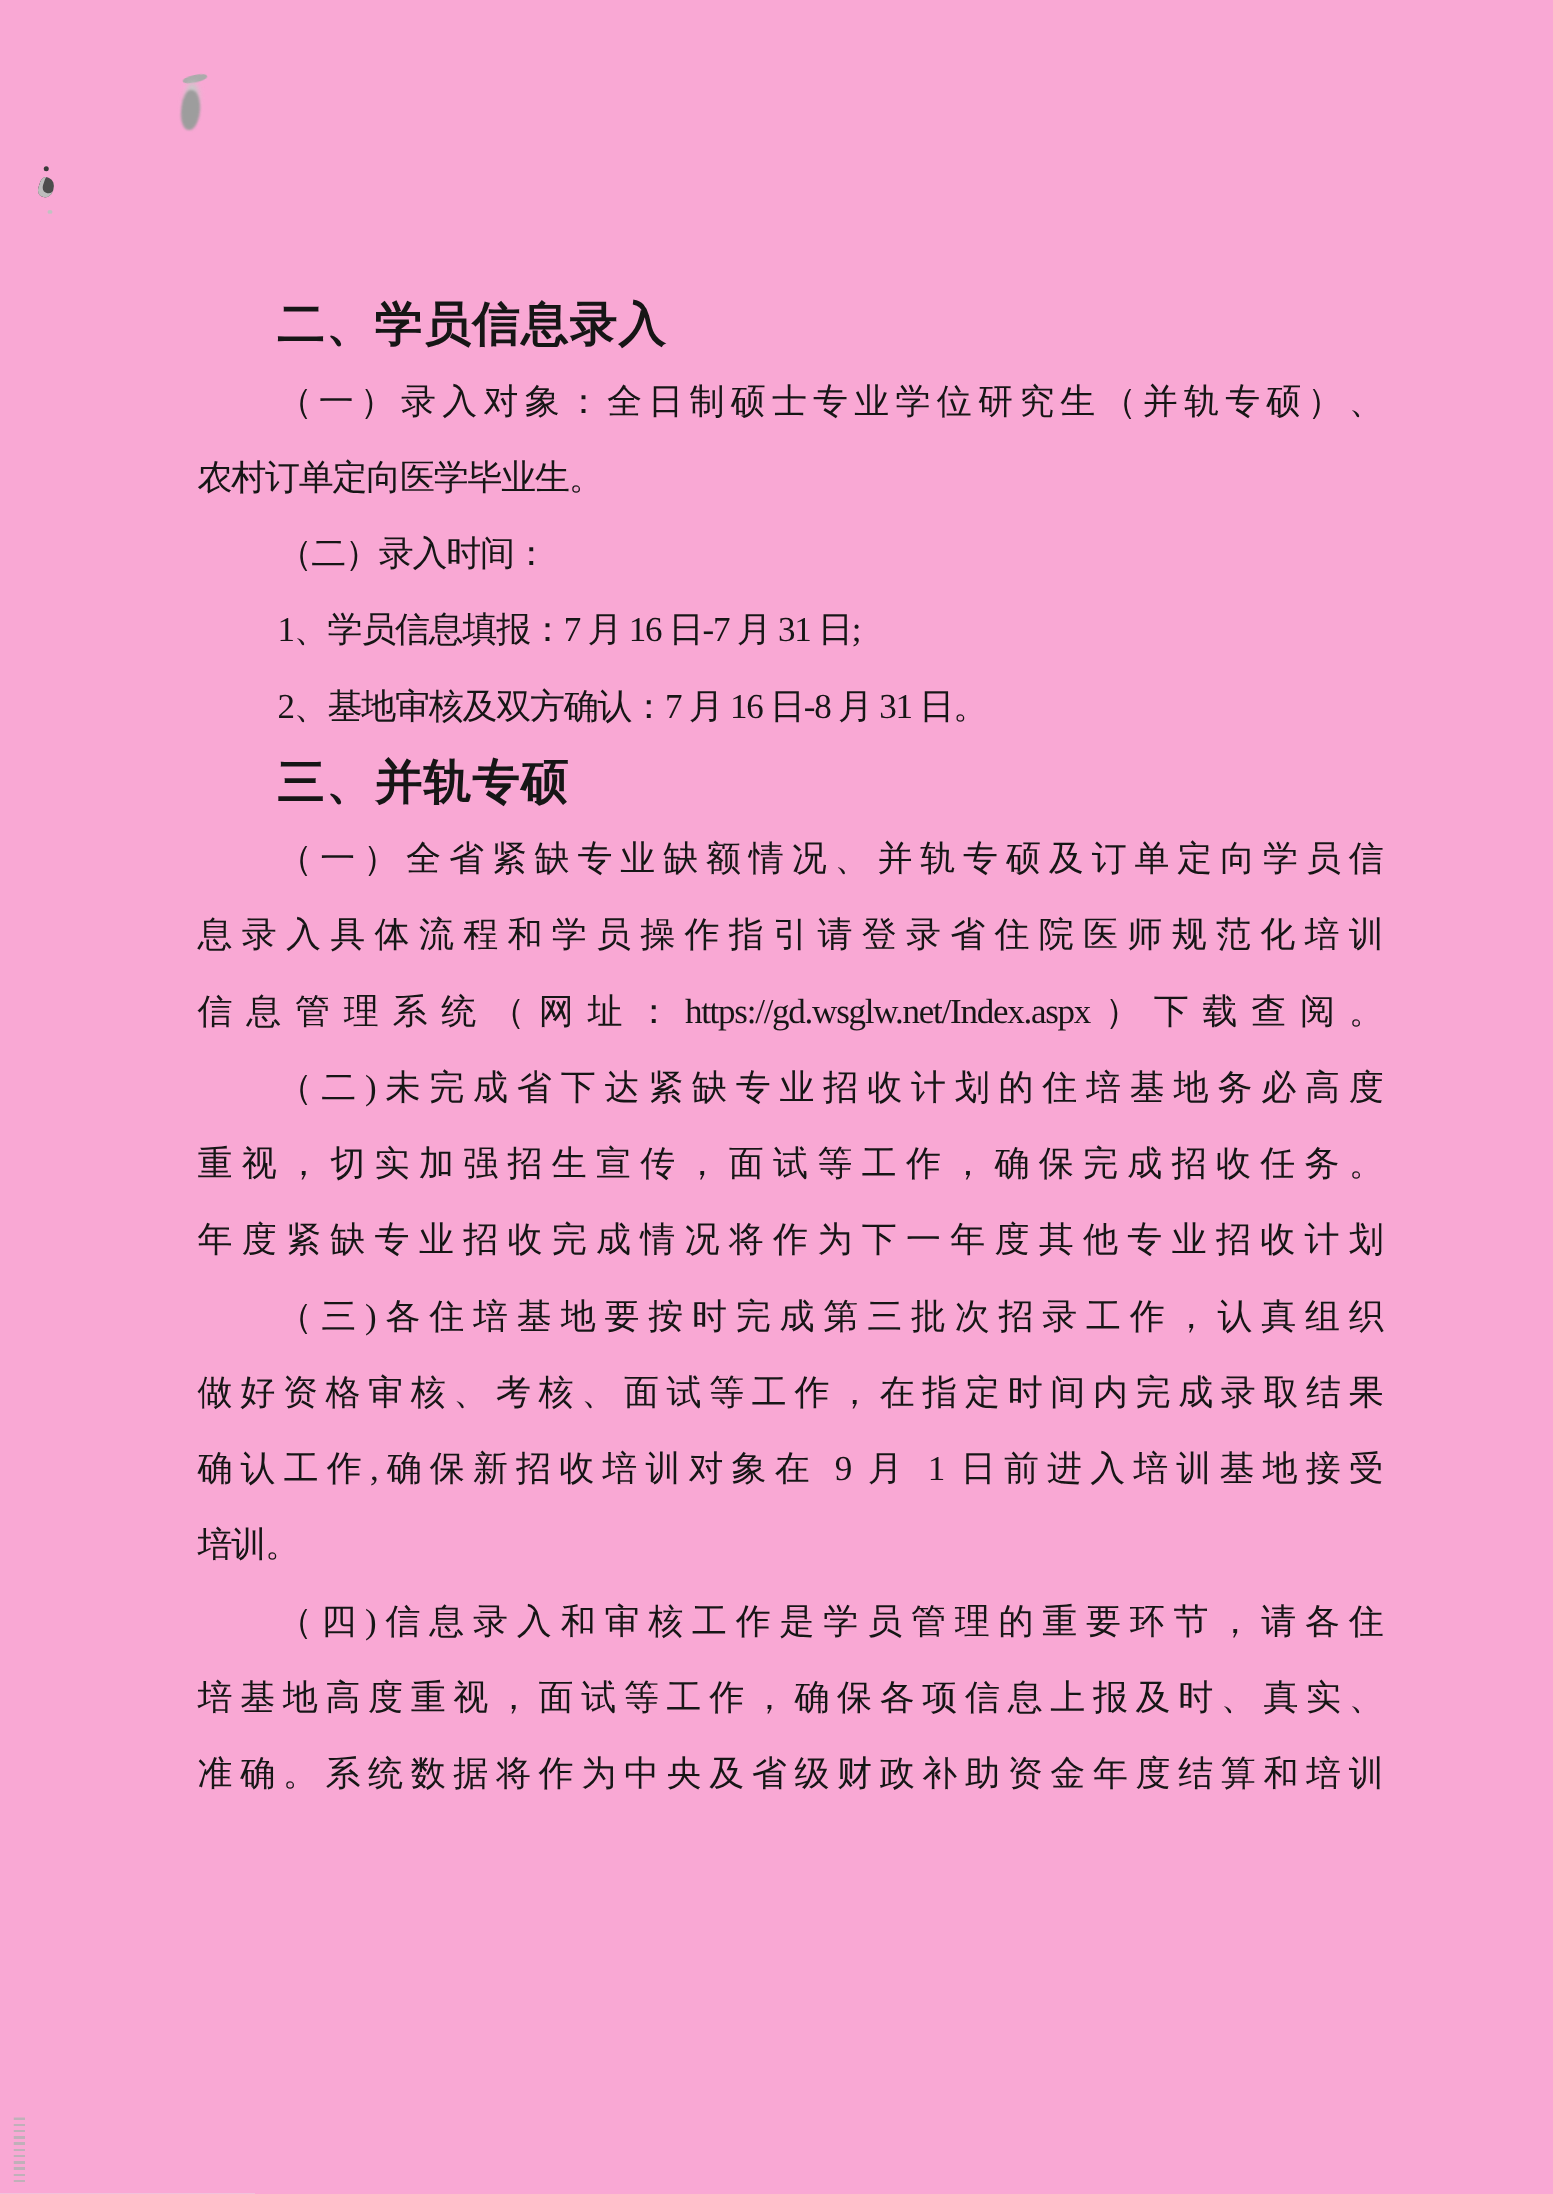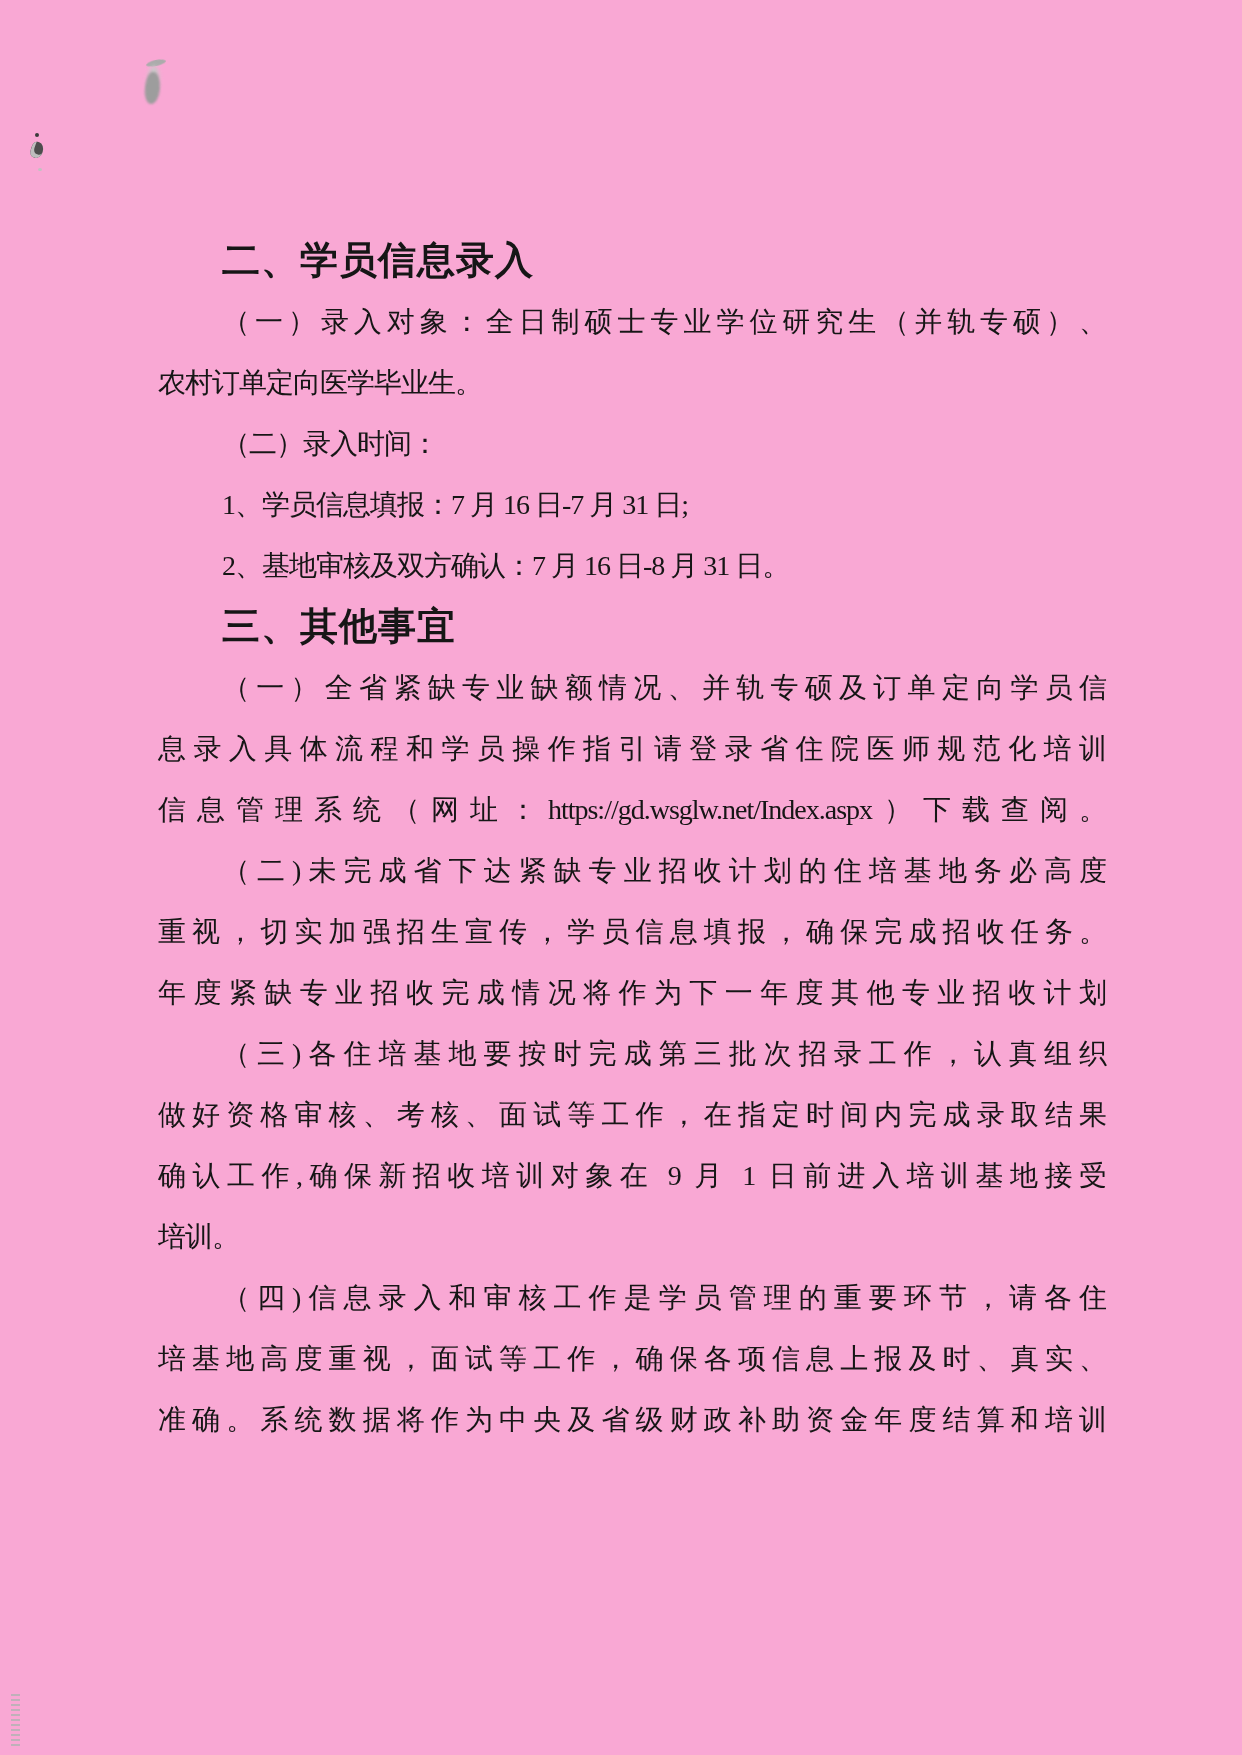--- a/index.html
+++ b/index.html
@@ -92,26 +92,26 @@
   <div class="artifact edge-streak"></div>
 
   <div class="textblock">
 
   <div class="line heading indent">二、学员信息录入</div>
       <div class="line indent fill">（一）录入对象：全日制硕士专业学位研究生（并轨专硕）、</div>
       <div class="line">农村订单定向医学毕业生。</div>
       <div class="line indent">（二）录入时间：</div>
       <div class="line indent">1、学员信息填报：7 月 16 日-7 月 31 日;</div>
       <div class="line indent">2、基地审核及双方确认：7 月 16 日-8 月 31 日。</div>
-      <div class="line heading indent">三、其他事宜</div>
+      <div class="line heading indent">三、并轨专硕</div>
       <div class="line indent fill">（一）全省紧缺专业缺额情况、并轨专硕及订单定向学员信</div>
       <div class="line fill">息录入具体流程和学员操作指引请登录省住院医师规范化培训</div>
       <div class="line fill">信息管理系统（网址：https://gd.wsglw.net/Index.aspx）下载查阅。</div>
       <div class="line indent fill">（二)未完成省下达紧缺专业招收计划的住培基地务必高度</div>
-      <div class="line fill">重视，切实加强招生宣传，学员信息填报，确保完成招收任务。</div>
+      <div class="line fill">重视，切实加强招生宣传，面试等工作，确保完成招收任务。</div>
       <div class="line fill">年度紧缺专业招收完成情况将作为下一年度其他专业招收计划</div>
       <div class="line indent fill">（三)各住培基地要按时完成第三批次招录工作，认真组织</div>
       <div class="line fill">做好资格审核、考核、面试等工作，在指定时间内完成录取结果</div>
       <div class="line fill">确认工作,确保新招收培训对象在 9 月 1 日前进入培训基地接受</div>
       <div class="line">培训。</div>
       <div class="line indent fill">（四)信息录入和审核工作是学员管理的重要环节，请各住</div>
       <div class="line fill">培基地高度重视，面试等工作，确保各项信息上报及时、真实、</div>
       <div class="line fill">准确。系统数据将作为中央及省级财政补助资金年度结算和培训</div>
     </div>
 

